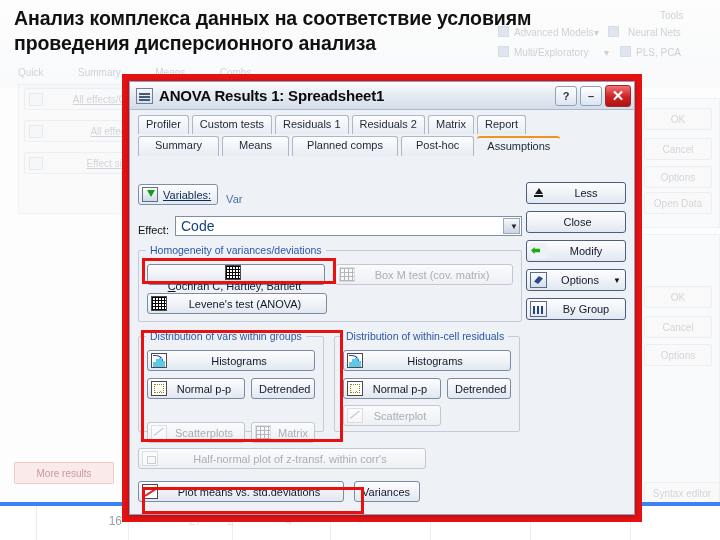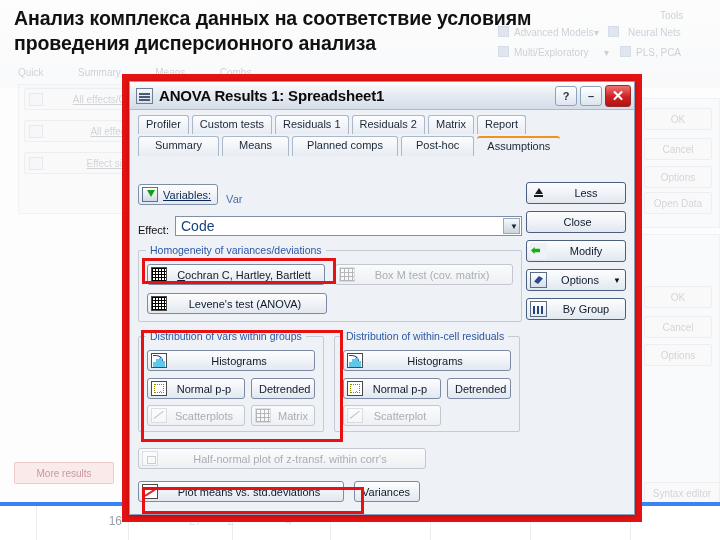--- a/index.html
+++ b/index.html
@@ -398,21 +398,21 @@
       <span class="efflabel">Effect:</span>
       <span class="combo">
         <span>Code</span>
         <span class="arrow">▼</span>
       </span>
     </div>
 
     <div class="grp" style="margin-top:14px; height:72px;">
       <span class="legend">Homogeneity of variances/deviations</span>
       <div style="display:flex; gap:10px;">
-        <span class="pb" style="width:180px;">
+        <span class="pb" style="width:180px;flex-direction:column;">
           <span class="bi grid"></span>
           <span class="lbl"><span class="u">C</span>ochran C, Hartley, Bartlett</span>
         </span>
         <span class="pb disabled" style="width:180px;">
           <span class="bi mx"></span>
           <span class="lbl">Box M test (cov. matrix)</span>
         </span>
       </div>
       <div style="margin-top:8px;">
         <span class="pb" style="width:180px;">
@@ -432,21 +432,21 @@
         </span>
         <div style="display:flex; gap:6px; margin-top:6px;">
           <span class="pb" style="width:98px;">
             <span class="bi pp"></span>
             <span class="lbl">Normal p-p</span>
           </span>
           <span class="pb" style="width:64px;">
             <span class="lbl">Detrended</span>
           </span>
         </div>
-        <div style="display:flex; gap:6px; margin-top:6px;">
+        <div style="display:flex; gap:6px; margin-top:23px;">
           <span class="pb disabled" style="width:98px;">
             <span class="bi sc"></span>
             <span class="lbl">Scatterplots</span>
           </span>
           <span class="pb disabled" style="width:64px;">
             <span class="bi mx"></span>
             <span class="lbl">Matrix</span>
           </span>
         </div>
       </div>

